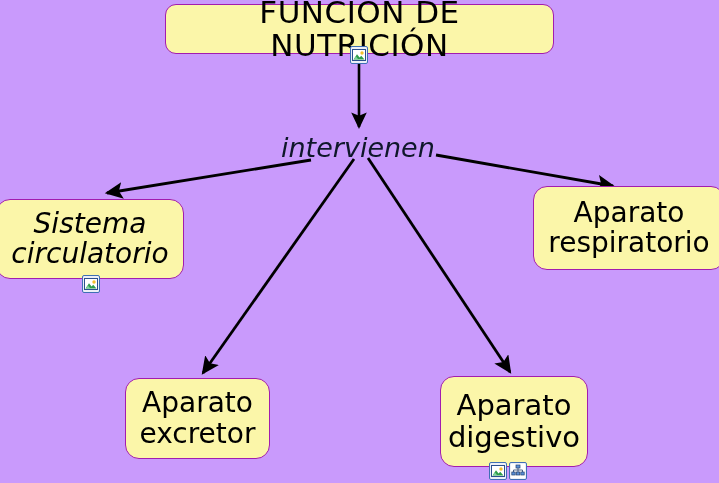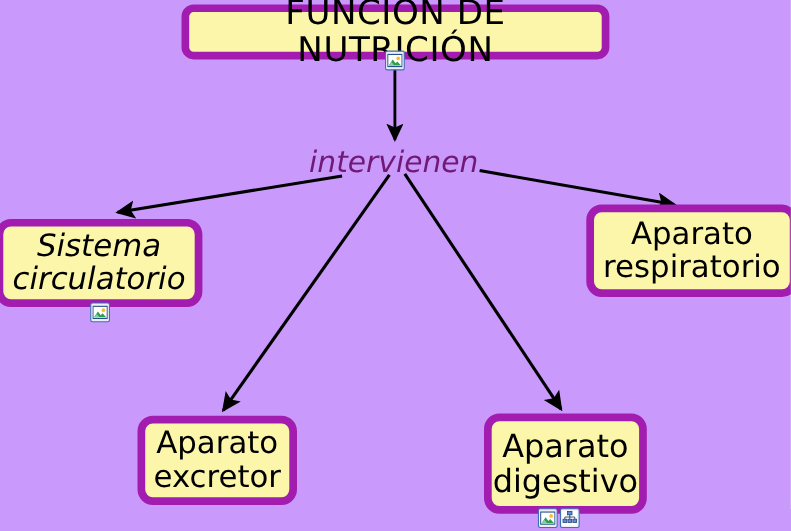--- a/index.html
+++ b/index.html
@@ -25,21 +25,21 @@
     top: 0;
     width: 719px;
     height: 483px;
     pointer-events: none;
   }
 
   .node {
     position: absolute;
     box-sizing: border-box;
     background: #fbf6a9;
-    border: 7px solid #a21caf;
+    border: 1px solid #a21caf;
     border-radius: 12px;
     display: flex;
     align-items: center;
     justify-content: center;
     text-align: center;
     color: #000;
     line-height: 1.08;
     z-index: 2;
   }
   .node-label {
@@ -101,21 +101,21 @@
   }
   #node-digestivo .node-label { font-size: 29px; }
 
   
   #edge-label-intervienen {
     position: absolute;
     left: 281px;
     top: 132px;
     font-size: 27px;
     font-style: italic;
-    color: #701a75;
+    color: #0f172a;
     z-index: 2;
     white-space: nowrap;
   }
 
   
   .badge-row {
     position: absolute;
     display: flex;
     gap: 2px;
     z-index: 5;

